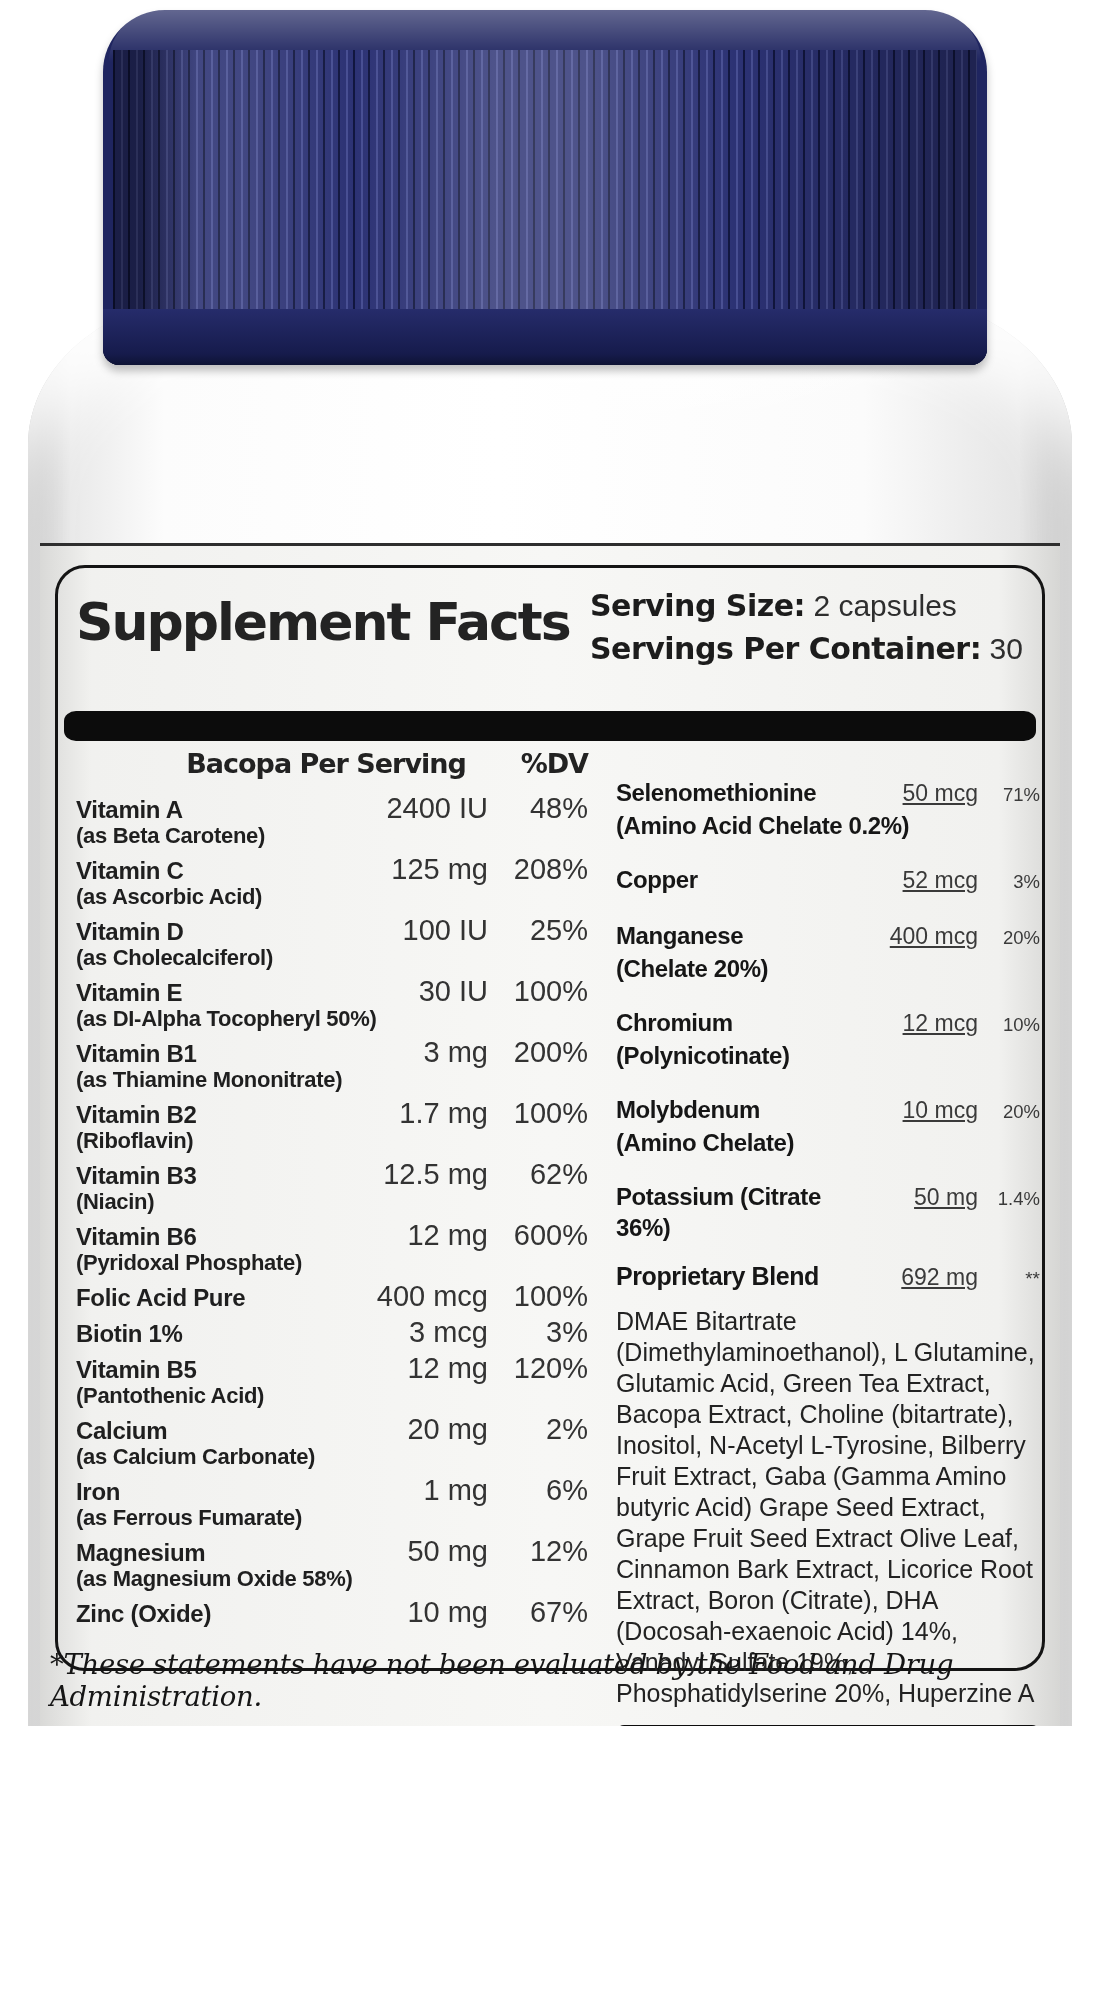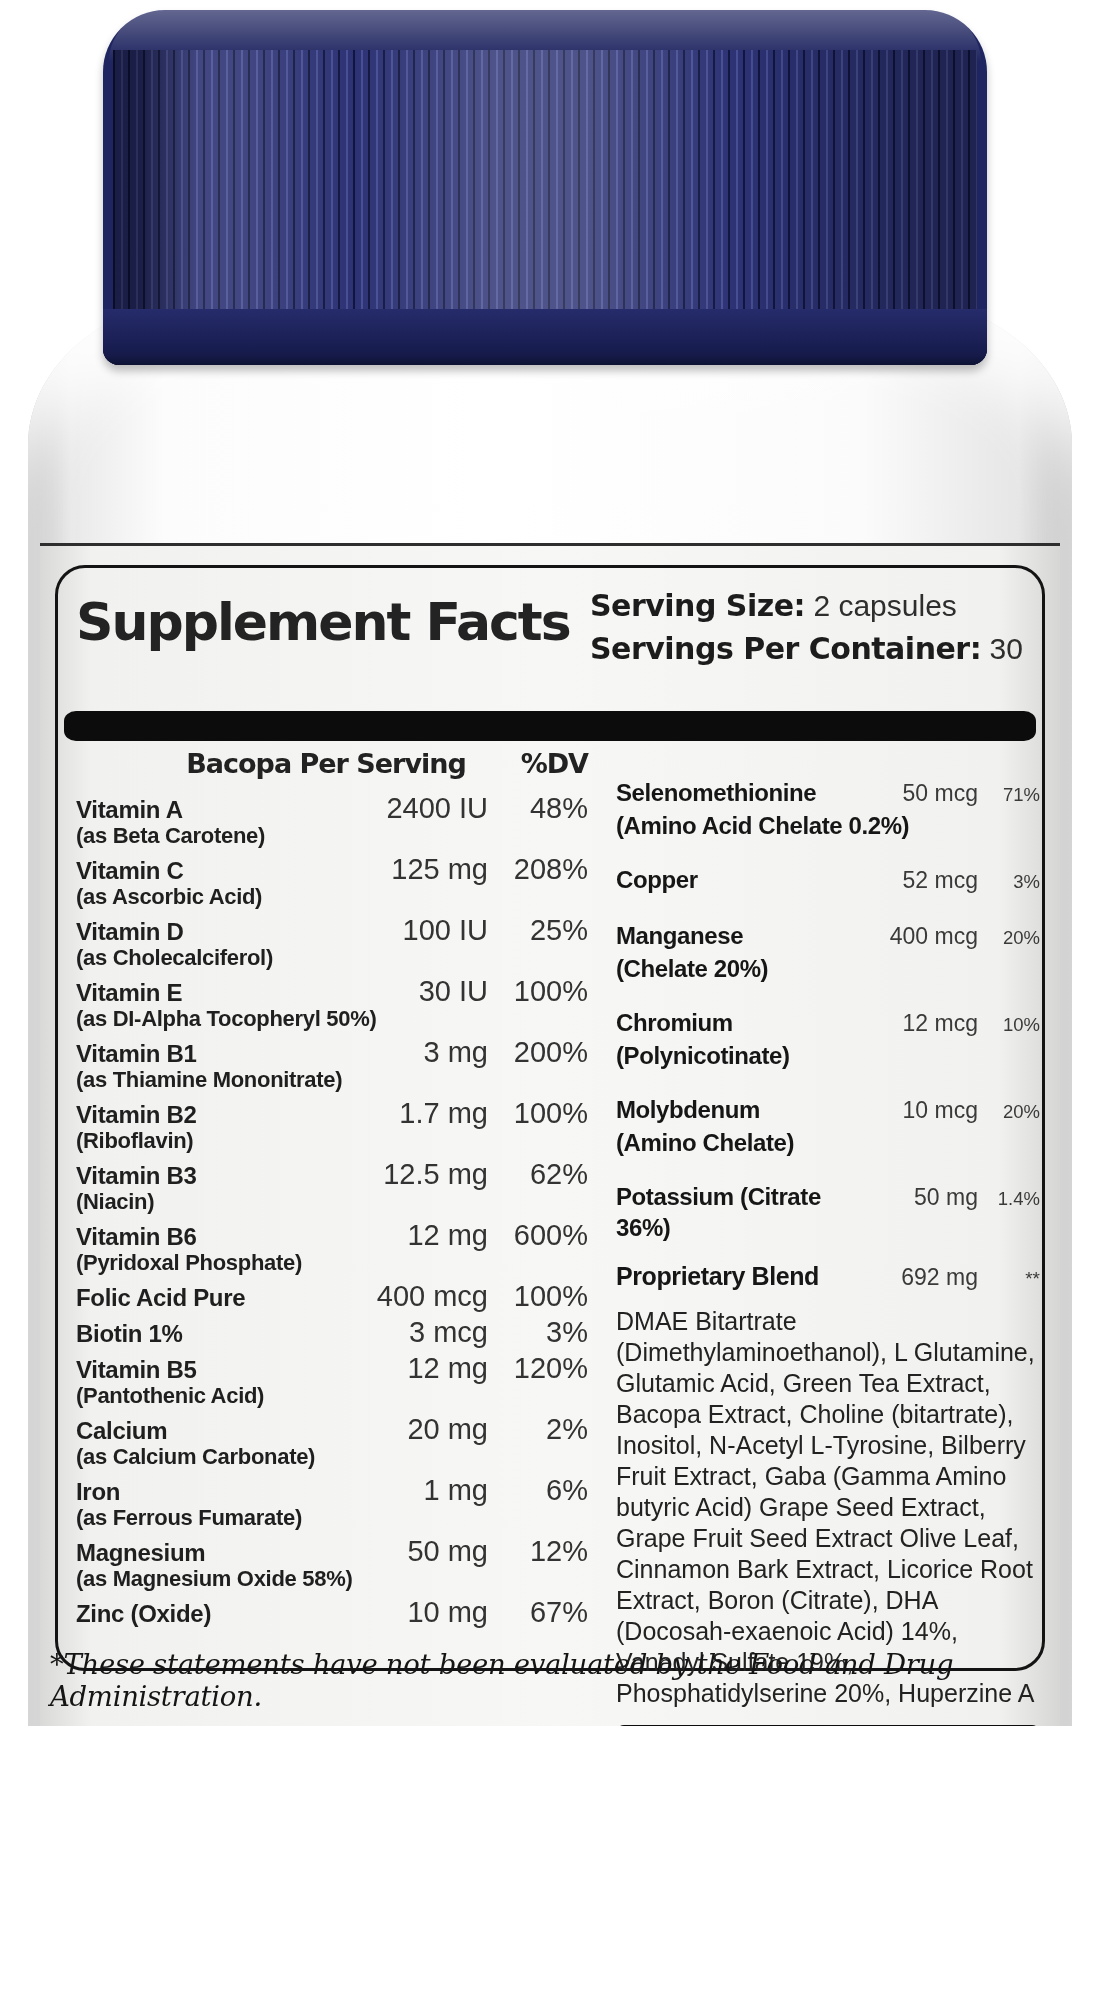--- a/index.html
+++ b/index.html
@@ -59,21 +59,21 @@
   .lname{flex:1;font-weight:bold;font-size:24px;line-height:26px;letter-spacing:-0.3px;color:#1f1f1f;}
   .lamt{width:150px;text-align:right;font-size:29px;line-height:26px;color:#333;}
   .ldv{width:100px;text-align:right;font-size:29px;line-height:26px;color:#333;}
   .lsub{font-weight:bold;font-size:22px;line-height:25px;letter-spacing:-0.3px;color:#1f1f1f;}
 
   
   .col-right{position:absolute;left:558px;top:186px;width:424px;}
   .rrow{margin-bottom:3px;margin-top:23px;}
   .rmain{display:flex;align-items:baseline;}
   .rname{flex:1;font-weight:bold;font-size:24px;line-height:31px;letter-spacing:-0.4px;color:#161616;}
-  .ramt{width:112px;text-align:right;font-size:23px;line-height:31px;color:#3a3a3a;white-space:nowrap;}
+  .ramt{width:112px;text-align:right;font-size:23px;line-height:31px;color:#3a3a3a;white-space:nowrap;text-decoration:underline;}
   .rdv{width:62px;text-align:right;font-size:18.5px;line-height:31px;color:#3a3a3a;}
   .rsub{font-weight:bold;font-size:24px;line-height:31px;letter-spacing:-0.4px;color:#161616;}
   .blend{margin-top:18px;margin-bottom:12px;}
   .blend .rname{font-size:25px;}
   .blend .rdv{font-size:19px;}
   .blend-para{font-size:25px;line-height:31px;color:#222;}
   .bar2{height:22px;background:#0d0d0d;border-radius:8px;margin:16px 0 12px 0;}
   .dv-note{font-family:"DejaVu Serif",serif;font-style:italic;font-size:36px;color:#141414;margin-bottom:10px;}
   .inactive{font-size:25.5px;line-height:32px;color:#1b1b1b;}
 

